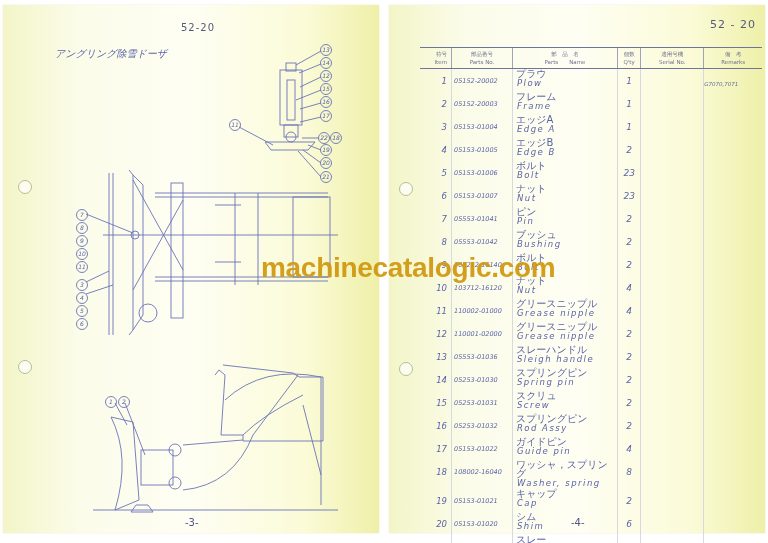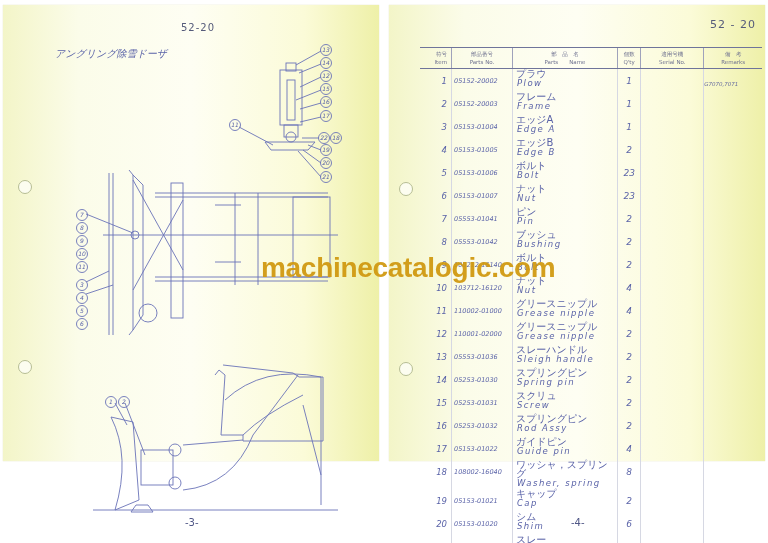--- a/index.html
+++ b/index.html
@@ -1,17 +1,17 @@
 <!DOCTYPE html>
 <html><head>
 <meta charset="utf-8">
 <style>
   html,body{margin:0;padding:0;}
   body{width:768px;height:543px;background:#ffffff;position:relative;overflow:hidden;font-family:"DejaVu Sans",sans-serif;}
-  .page{position:absolute;top:5px;height:456px;background:linear-gradient(90deg,#f3f5c8 0%,#fbfce9 20%,#fefef3 50%,#fbfbd8 80%,#eef0a8 100%);box-shadow:0 0 1px #d9d9b0;}
+  .page{position:absolute;top:5px;height:528px;background:linear-gradient(90deg,#f3f5c8 0%,#fbfce9 20%,#fefef3 50%,#fbfbd8 80%,#eef0a8 100%);box-shadow:0 0 1px #d9d9b0;}
   #left-page{left:3px;width:376px;}
   #right-page{left:389px;width:376px;}
   .hand{font-family:"DejaVu Sans",sans-serif;font-style:italic;color:#5a63a8;}
   .page-code{position:absolute;font-size:10px;color:#555b7a;letter-spacing:1px;}
   .page-num{position:absolute;font-size:10px;color:#4f5686;}
   .title-jp{position:absolute;left:52px;top:42px;font-size:10px;}
   .title-en{position:absolute;left:60px;top:60px;font-size:10px;letter-spacing:0.5px;}
   svg.drawing{position:absolute;left:0;top:0;}
   .hole{position:absolute;width:12px;height:12px;border:1px solid #b6bd94;border-radius:50%;background:#fcfdf0;}
   table.parts{position:absolute;left:31px;top:42px;width:342px;border-collapse:collapse;}

